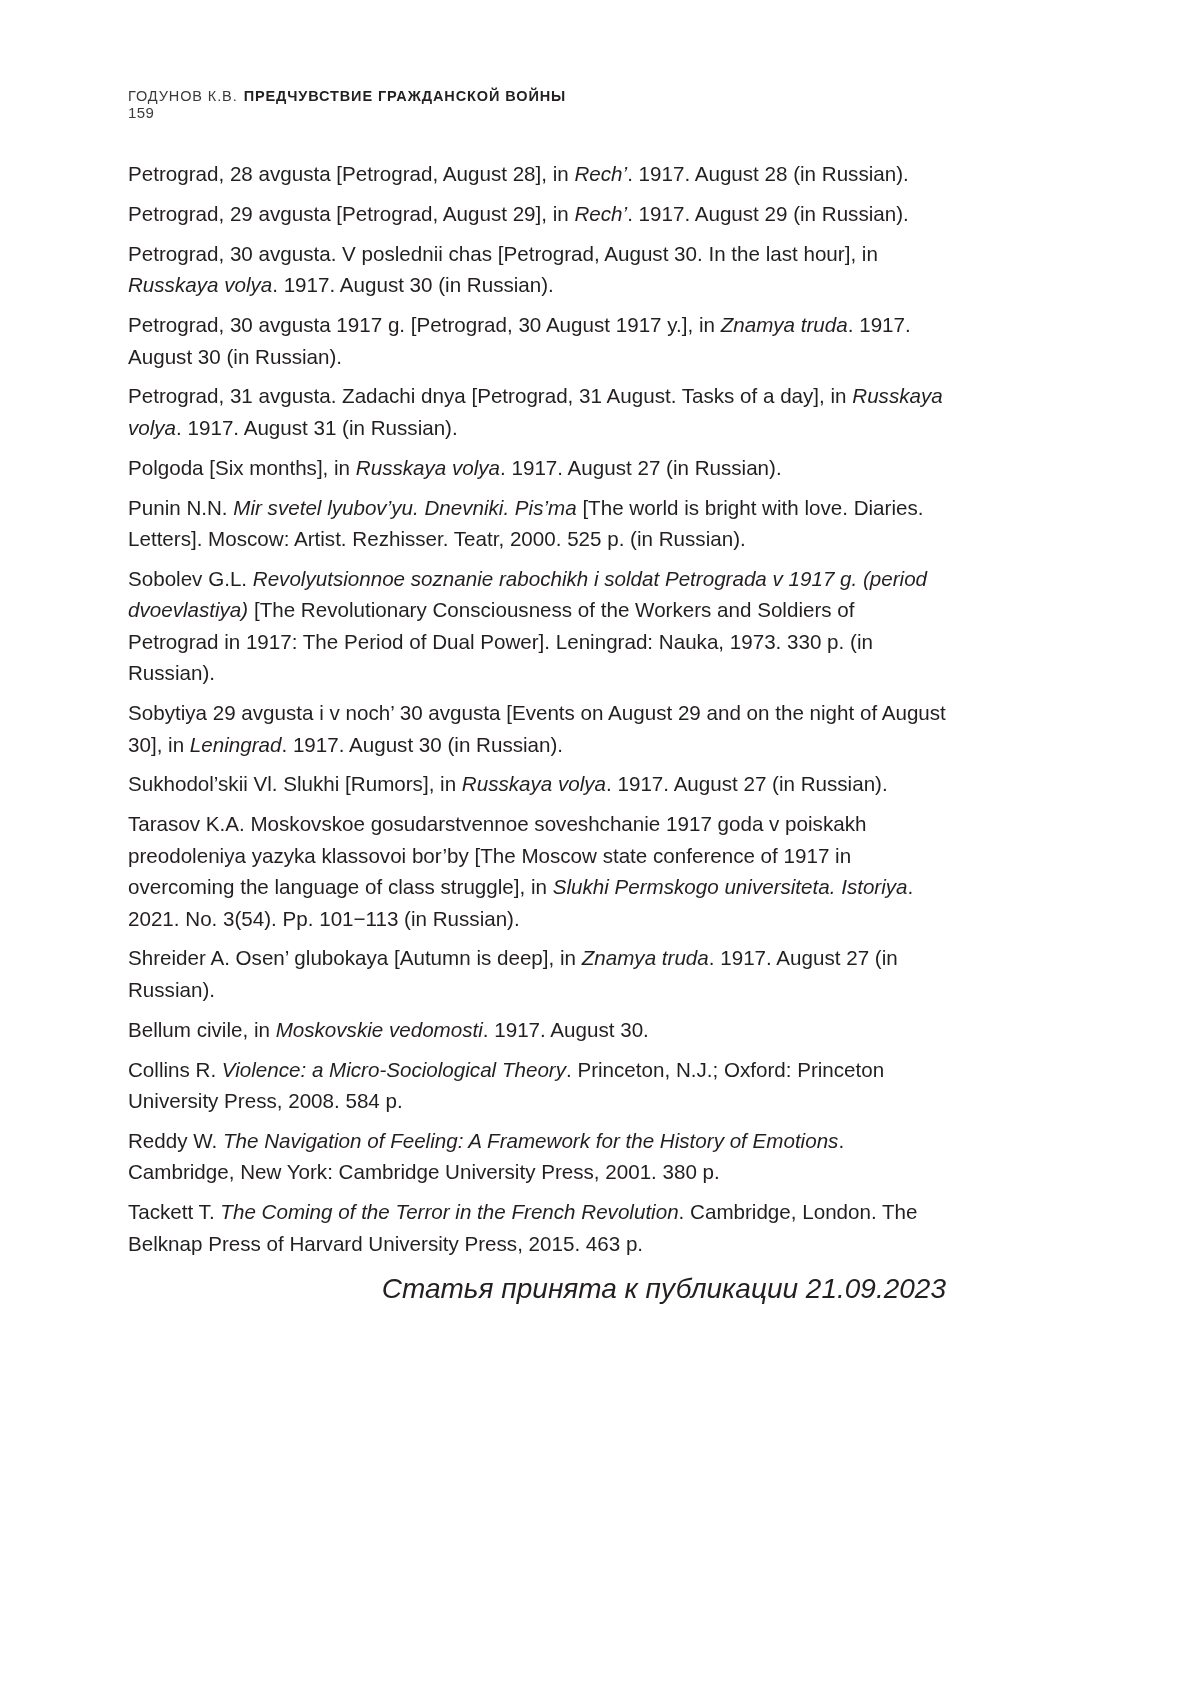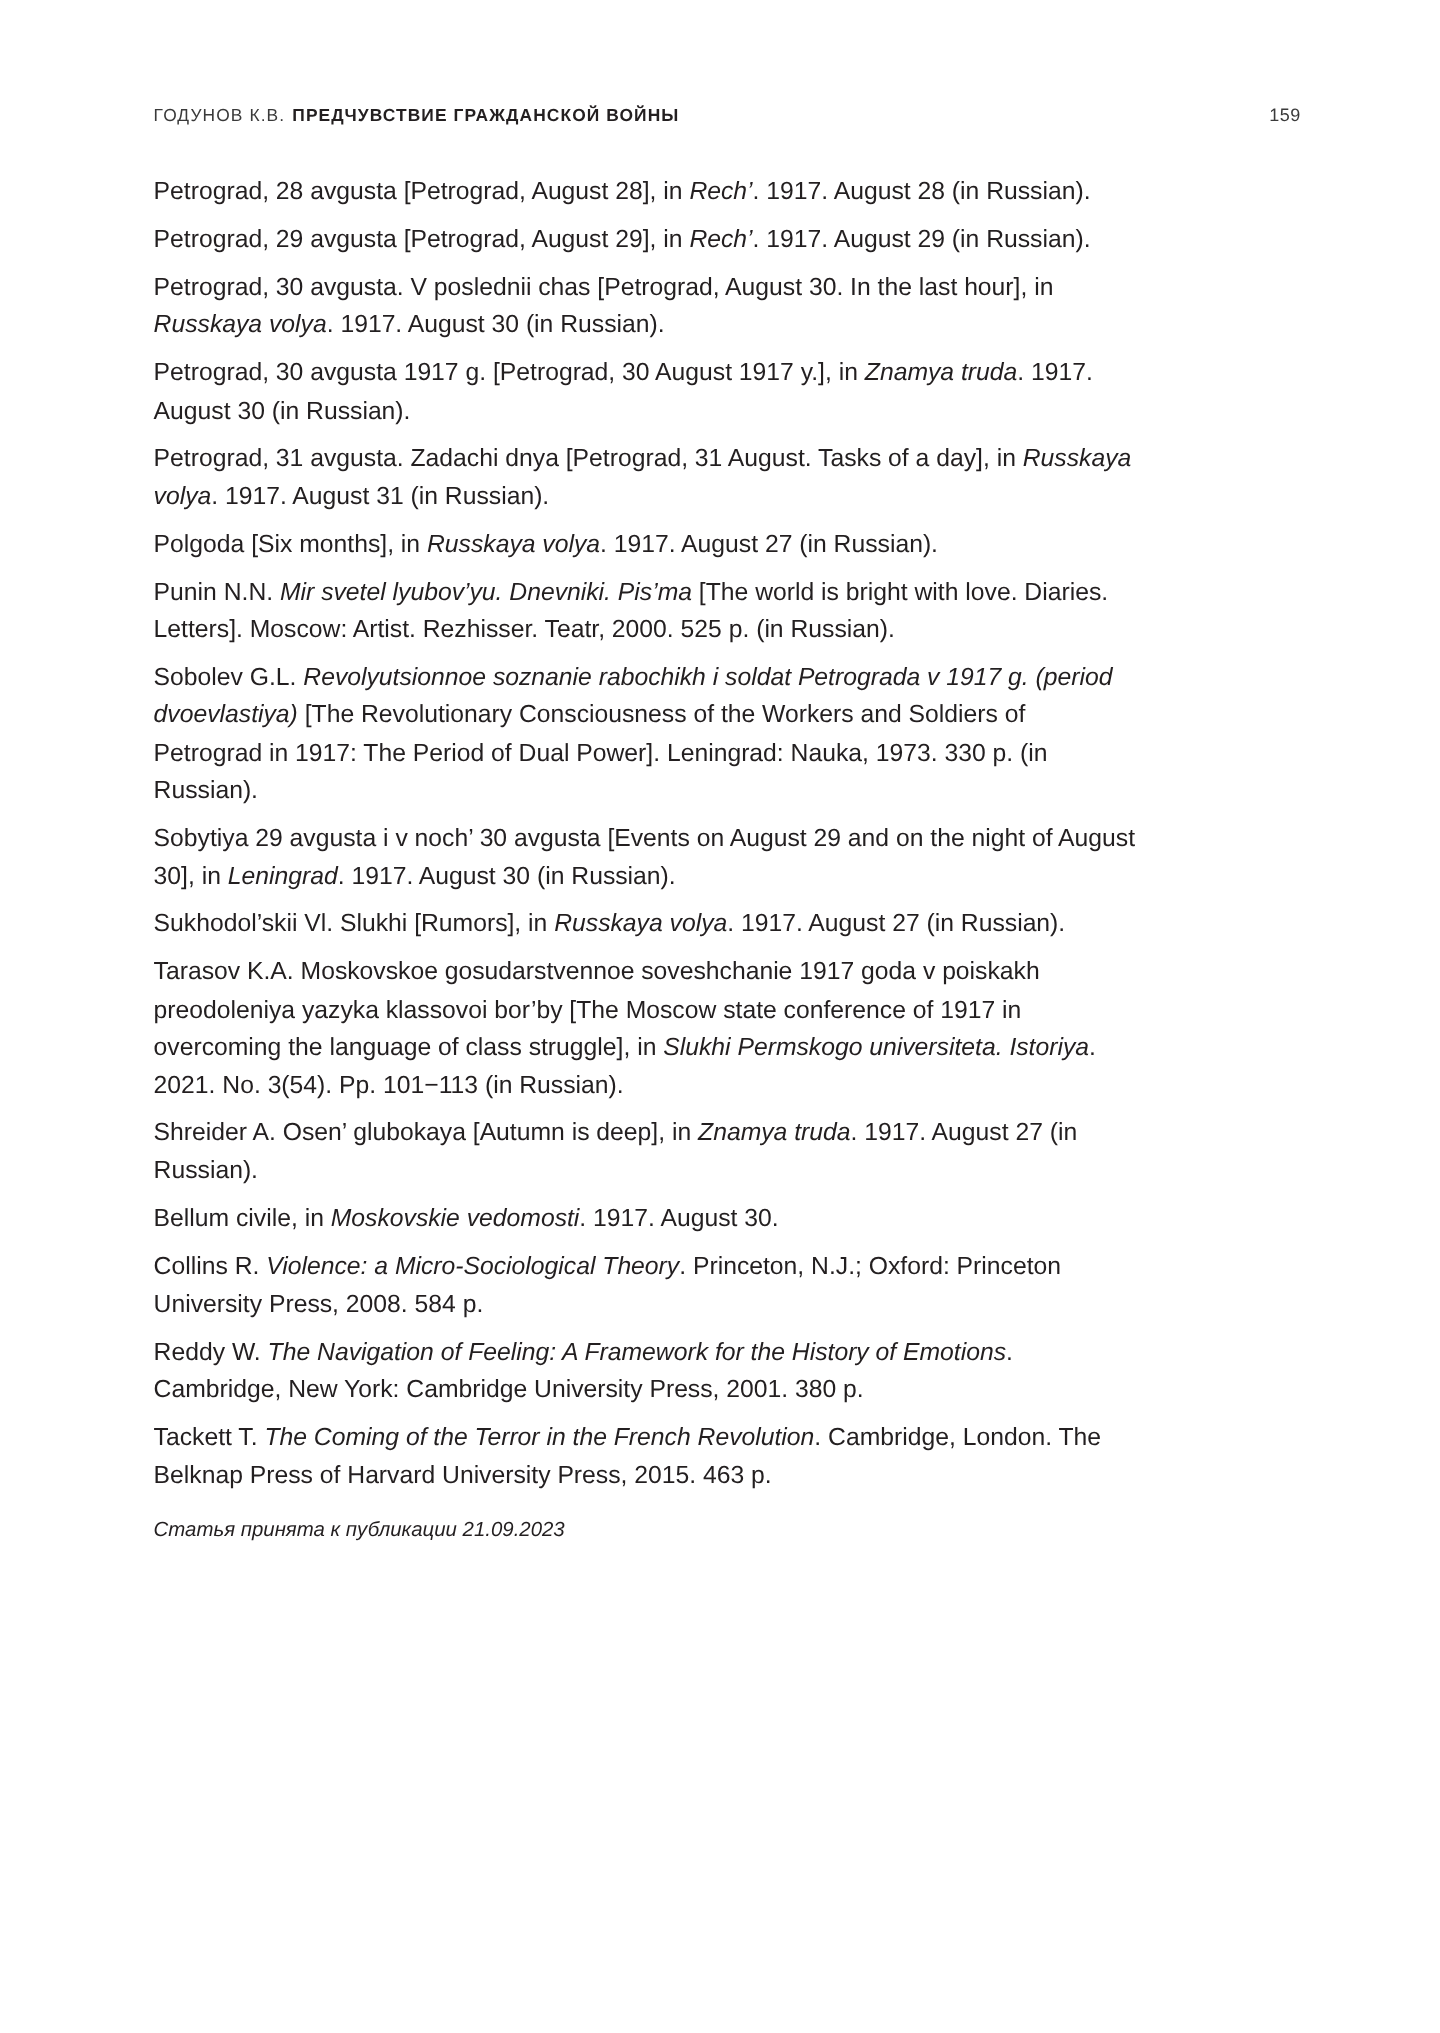--- a/index.html
+++ b/index.html
@@ -18,66 +18,68 @@
     position: relative;
     width: 1200px;
     height: 1694px;
     box-sizing: border-box;
     padding: 0;
   }
   .running-head {
     position: absolute;
     top: 88px;
     left: 128px;
-    right: 116px;
+    right: 128px;
     display: flex;
     align-items: baseline;
     justify-content: space-between;
     font-size: 14.5px;
     letter-spacing: 0.9px;
+    flex-direction: column;
   }
   .rh-left {
     white-space: nowrap;
   }
   .rh-author {
     font-weight: 400;
     color: #3a3a3a;
   }
   .rh-title {
     font-weight: 700;
     color: #231f20;
     margin-left: 6px;
   }
   .rh-page {
     font-size: 15px;
     color: #3a3a3a;
     letter-spacing: 0.4px;
   }
   .content {
     position: absolute;
-    top: 144px;
+    top: 158px;
     left: 128px;
     width: 818px;
   }
   .ref {
     font-size: 20.6px;
     line-height: 31.4px;
     margin: 0 0 8.5px 0;
     text-align: left;
     text-indent: 0;
     hyphens: manual;
   }
   .ref i, .ref em {
     font-style: italic;
   }
   .closing {
     margin-top: 14px;
-    font-size: 17px;
+    font-size: 28px;
     line-height: 31.4px;
     font-style: italic;
+    text-align: right;
   }
 </style>
 </head>
 <body>
 
 <div class="page">
 
   <div class="running-head">
     <div class="rh-left">
       <span class="rh-author">ГОДУНОВ К.В.</span><span class="rh-title">ПРЕДЧУВСТВИЕ ГРАЖДАНСКОЙ ВОЙНЫ</span>

